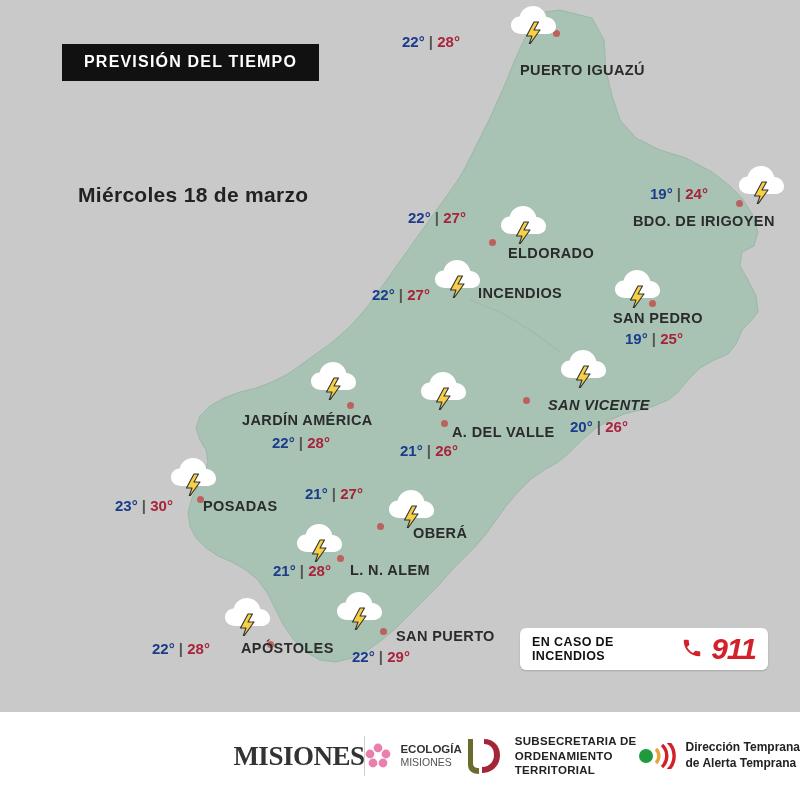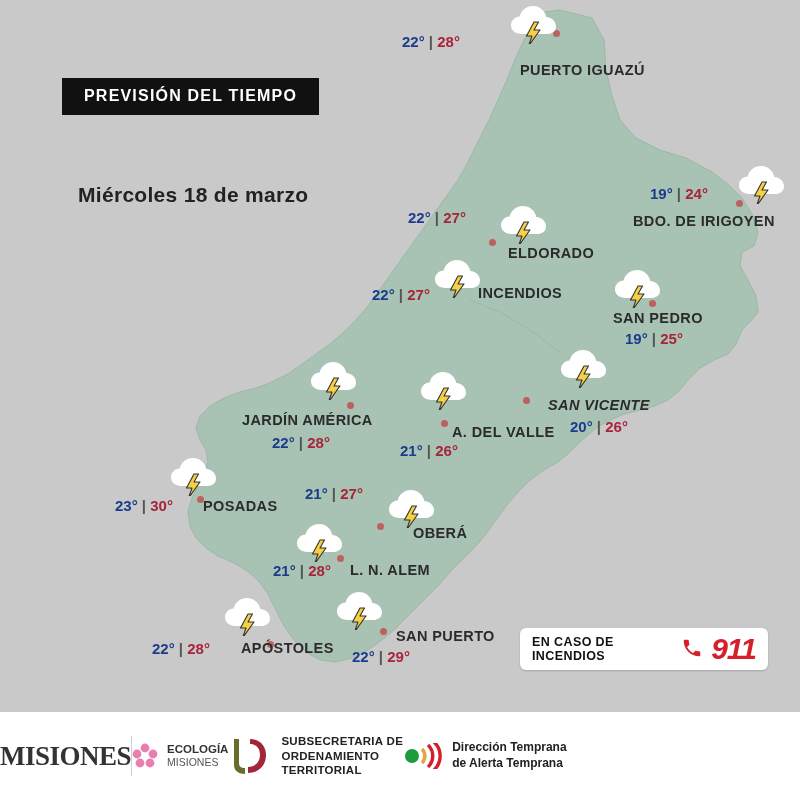--- a/index.html
+++ b/index.html
@@ -11,21 +11,21 @@
     overflow: hidden;
     position: relative;
   }
   #stage { position:absolute; inset:0; width:800px; height:800px; }
 
   
   .title-banner {
     position:absolute; left:62px; top:44px;
     background:#111; color:#fff;
     padding:9px 22px 10px 22px;
-    font-weight:bold; font-size:16px; letter-spacing:1.2px;margin-top:34px;
+    font-weight:bold; font-size:16px; letter-spacing:1.2px;
   }
   .subtitle {
     position:absolute; left:78px; top:183px;
     font-size:21px; font-weight:bold; color:#222; letter-spacing:.3px;
   }
 
   
   .map-wrap { position:absolute; left:0; top:0; width:800px; height:720px; }
 
   
@@ -66,21 +66,21 @@
   .emergency .phone-icon { color:#d3202a; font-size:20px; line-height:1; }
   .emergency .num {
     font-size:30px; font-weight:bold; color:#d3202a; letter-spacing:-1px;
     margin-left:auto; font-style:italic;
   }
 
   
   .footer {
     position:absolute; left:0; top:712px; width:800px; height:88px;
     background:#fff;
-    display:flex; align-items:center; justify-content:flex-start;
+    display:flex; align-items:center; justify-content:flex-end;
   }
   .f-block { display:flex; align-items:center; gap:9px; }
   .f-sep { width:1px; height:40px; background:#cfcfcf; }
   .misiones-logo {
     font-size:27px; font-weight:bold; color:#333; letter-spacing:-.5px;
     font-family:"Liberation Serif", serif;
   }
   .eco-text { font-size:11.5px; font-weight:bold; color:#333; line-height:1.15; }
   .eco-text .l2 { font-weight:normal; font-size:10.5px; color:#555; }
   .flower { width:26px; height:26px; }

